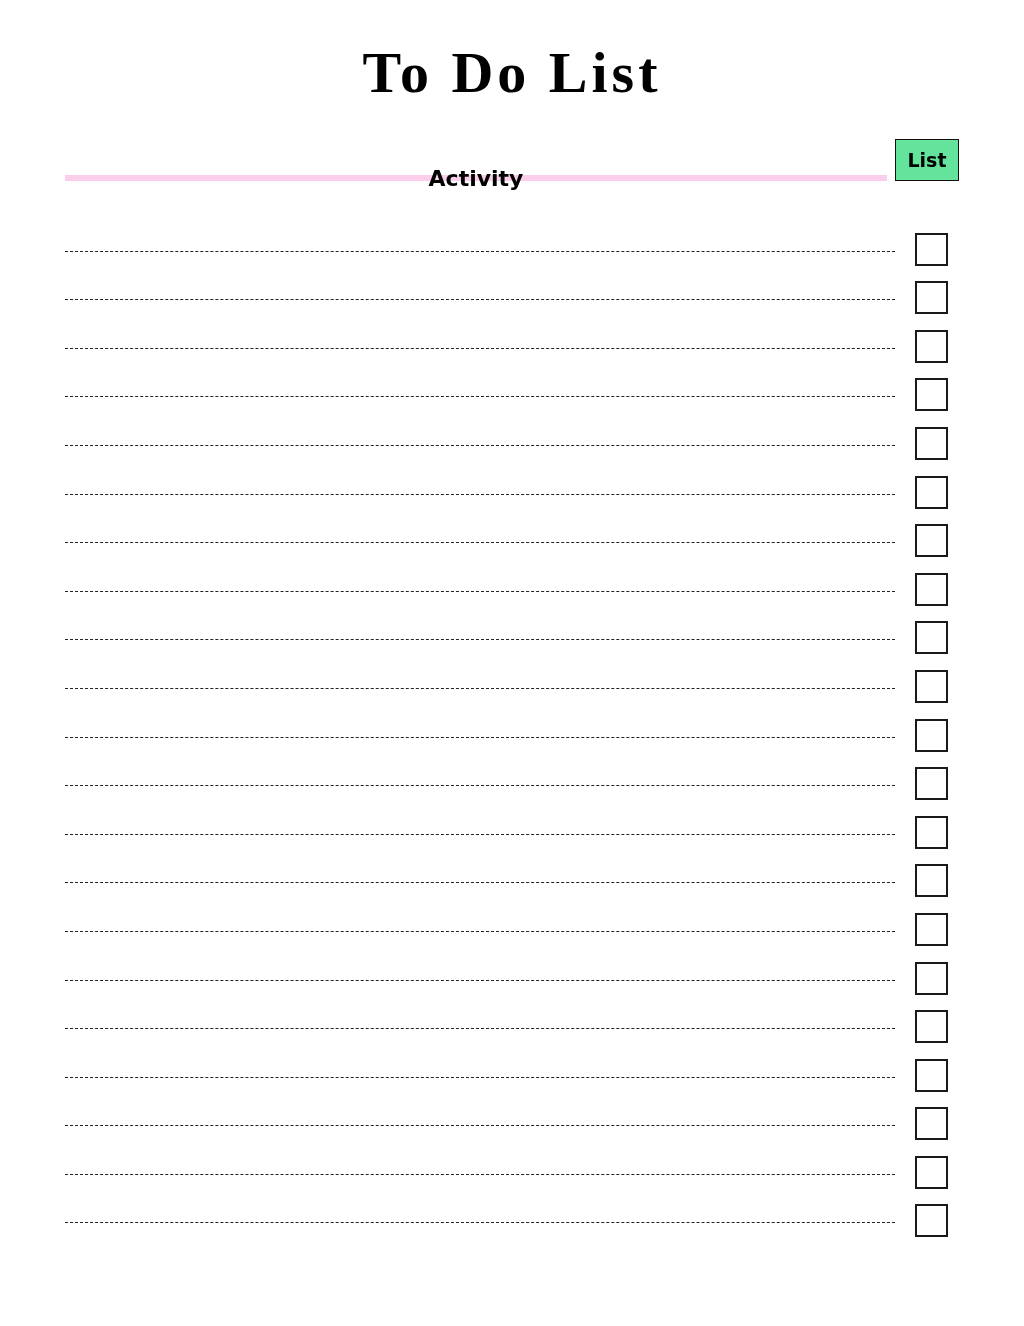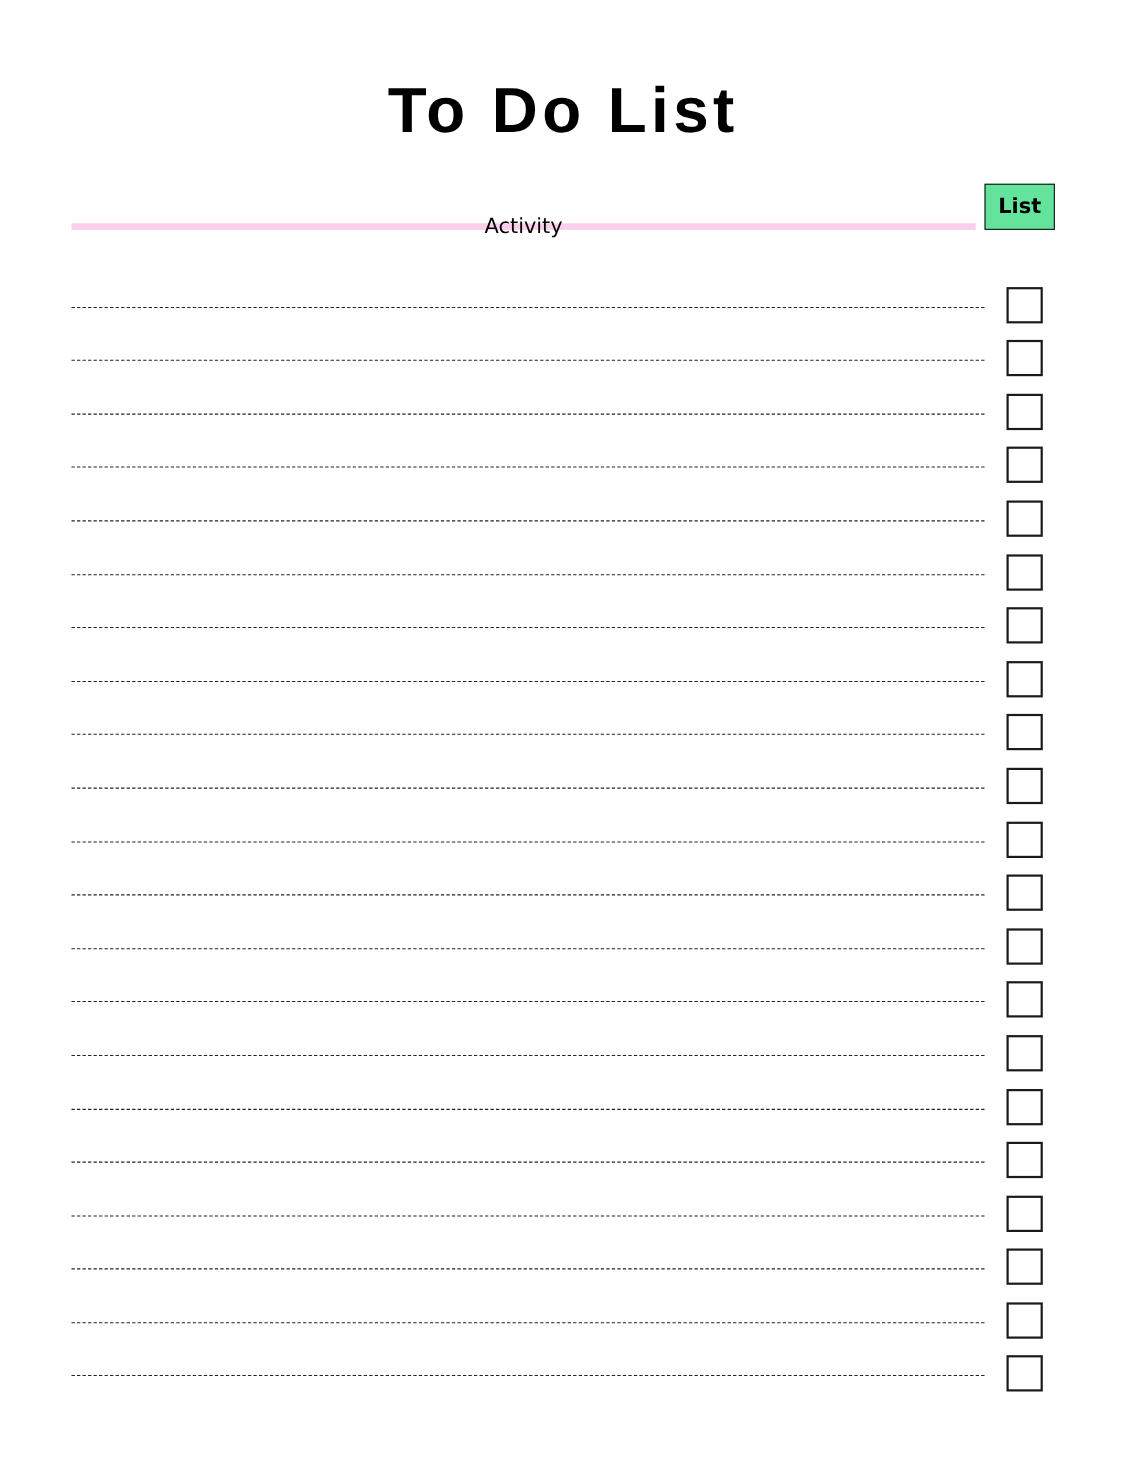--- a/index.html
+++ b/index.html
@@ -16,44 +16,44 @@
     overflow: hidden;
   }
   .page {
     width: 1024px;
     height: 1326px;
     position: relative;
     box-sizing: border-box;
   }
   .title {
     text-align: center;
-    font-family: Liberation Sans, sans-serif;
+    font-family: Liberation Serif, serif;
     font-size: 58px;
     font-weight: bold;
     letter-spacing: 4px;
     margin: 0;
-    padding-top: 72px;
+    padding-top: 44px;
     line-height: 1.0;
   }
   .header-row {
     display: flex;
     align-items: stretch;
     margin: 0 auto;
     width: 894px;
     margin-top: 37px;
     height: 42px;
   }
   .activity-header {
     flex: 1 1 auto;
     background: #fbcfeb;
     display: flex;
     align-items: center;
     justify-content: center;
-    font-size: 19px;
-    font-weight: normal;
+    font-size: 22px;
+    font-weight: bold;
     font-family: "DejaVu Sans", sans-serif;
     margin-top: 36px;
   }
   .header-gap {
     width: 8px;
     flex: 0 0 8px;
   }
   .done-header {
     flex: 0 0 64px;
     background: #63e39b;

